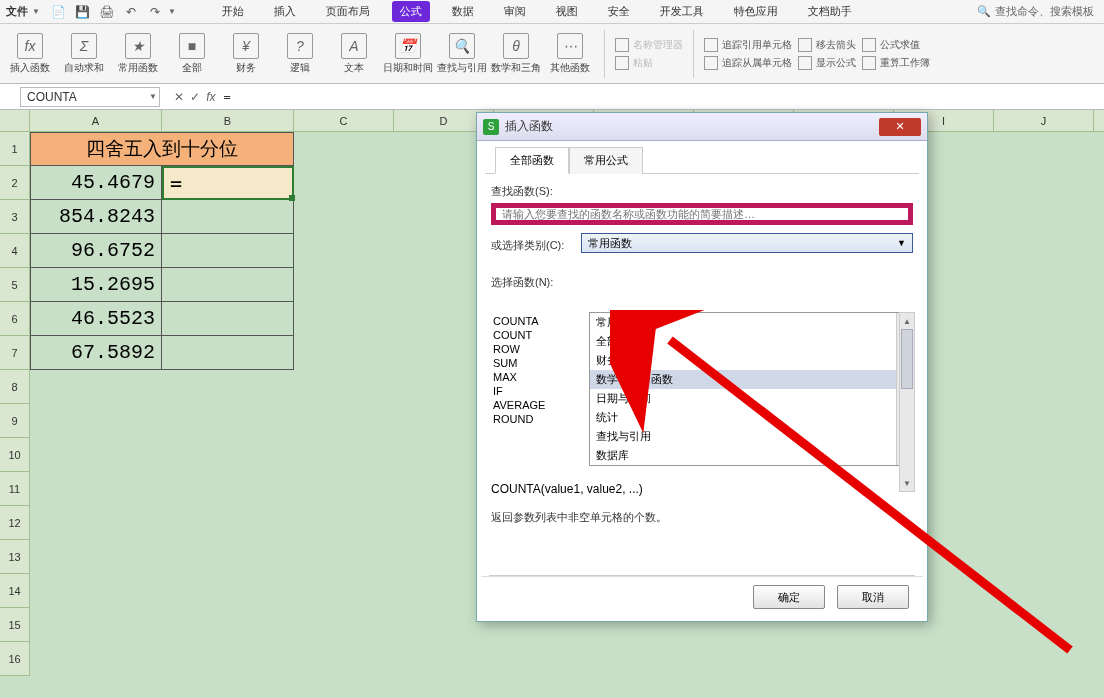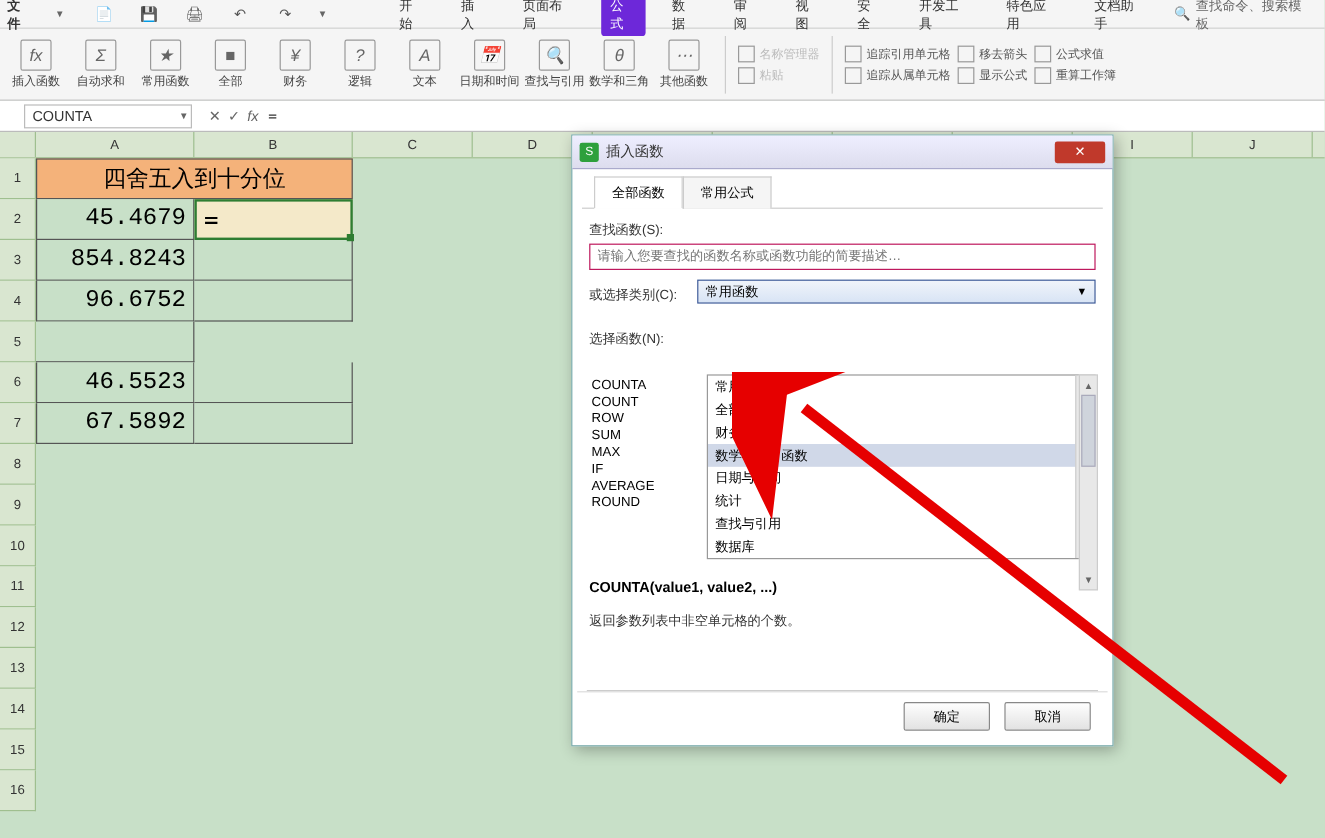--- a/index.html
+++ b/index.html
@@ -1,19 +1,19 @@
 <!DOCTYPE html>
 <html><head>
 <meta charset="utf-8">
 <style>
   * { box-sizing: border-box; margin: 0; padding: 0; font-family: "Microsoft YaHei", sans-serif; }
   body { background: #c8e0c8; width: 1104px; height: 698px; overflow: hidden; position: relative; }
 
   
-  .menu-bar { display: flex; align-items: center; height: 24px; background: #f5f5f5; font-size: 11px; color: #333; border-bottom: 1px solid #ccc; padding-left: 6px; gap: 16px; }
+  .menu-bar { display: flex; align-items: center; height: 24px; background: #f5f5f5; font-size: 11px; color: #333; border-bottom: 1px solid #ccc; padding-left: 6px; gap: 2px; }
   .menu-bar .file-label { font-weight: bold; margin-right: 2px; }
   .menu-bar .dropdown-arrow { font-size: 8px; color: #666; margin-right: 6px; }
   .menu-bar .qat-icon { width: 16px; height: 16px; display: inline-flex; align-items: center; justify-content: center; margin: 0 3px; color: #555; font-size: 12px; }
   .menu-bar .tabs { display: flex; margin-left: 30px; gap: 14px; }
   .menu-bar .tab { padding: 3px 8px; color: #333; cursor: pointer; }
   .menu-bar .tab.active { background: #6d28d9; color: #fff; border-radius: 3px; }
   .menu-bar .search-group { margin-left: auto; margin-right: 10px; display: flex; align-items: center; color: #666; }
   .menu-bar .search-group .mag { margin-right: 4px; }
 
   
@@ -67,21 +67,21 @@
   .dialog .titlebar .ico { width:16px; height:16px; background:#2ea03c; color:#fff; font-size:10px; display:flex; align-items:center; justify-content:center; border-radius:2px; margin-right:6px; }
   .dialog .titlebar .ttl { font-size: 12px; color: #333; flex: 1; }
   .dialog .titlebar .close { width: 42px; height: 18px; background: #c0392b; color: #fff; display: flex; align-items: center; justify-content: center; font-size: 11px; border-radius: 2px; }
 
   .dialog .tabs-row { display: flex; padding: 6px 10px 0 10px; gap: 0; border-bottom: 1px solid #ccc; margin: 0 8px; }
   .dialog .dtab { padding: 5px 14px; border: 1px solid #ccc; border-bottom: none; background: #f5f5f5; font-size: 11px; margin-bottom: -1px; }
   .dialog .dtab.active { background: #fff; border-bottom: 1px solid #fff; }
 
   .dialog .body { padding: 10px 14px; }
   .dialog .lbl-row { font-size: 11px; color: #333; margin-bottom: 4px; }
-  .dialog .search-input { width: 100%; height: 22px; border: 1px solid #be185d; font-size: 11px; color: #999; padding: 0 6px; margin-bottom: 8px; }
+  .dialog .search-input { width: 100%; height: 22px; border: 5px solid #be185d; font-size: 11px; color: #999; padding: 0 6px; margin-bottom: 8px; }
 
   .dialog .form-row { display: flex; align-items: flex-end; margin-bottom: 22px; }
   .dialog .form-row .flabel { width: 90px; font-size: 11px; color: #333; }
   .dialog .combo { flex: 1; height: 20px; border: 1px solid #3b5998; background: linear-gradient(#f0f4fa,#d8e4f5); padding: 0 6px; display: flex; align-items: center; justify-content: space-between; font-size: 11px; position: relative; }
   .dialog .combo .arr { font-size: 9px; }
 
   .dialog .lists-row { display: flex; gap: 0; position: relative; }
   .dialog .func-list { width: 90px; border: none; font-size: 11px; padding-top: 2px; }
   .dialog .func-list .item { padding: 1px 2px; font-family: Consolas, sans-serif; }
   .dialog .func-list .item.sel { color: #000; }
@@ -91,21 +91,21 @@
   .dialog .cat-list .item.hl { background: #d0d8e8; }
   .dialog .cat-list .scrollbar { position:absolute; right:0; top:0; bottom:0; width:16px; background:#e8e8e8; border-left:1px solid #ccc; }
   .dialog .cat-list .scrollbar .up,.dialog .cat-list .scrollbar .down{height:16px;display:flex;align-items:center;justify-content:center;font-size:8px;color:#666;}
   .dialog .cat-list .scrollbar .down{position:absolute;bottom:0;width:100%;}
 
   .dialog .outer-scroll { position:absolute; right:-2px; top:0; width:16px; height:180px; background:#e8e8e8; border:1px solid #ccc; }
   .dialog .outer-scroll .up,.dialog .outer-scroll .down{height:16px;display:flex;align-items:center;justify-content:center;font-size:8px;color:#666;}
   .dialog .outer-scroll .thumb{position:absolute; top:16px; left:1px; right:1px; height:60px; background:#cfd4dc; border:1px solid #aab;}
   .dialog .outer-scroll .down{position:absolute;bottom:0;width:100%;}
 
-  .dialog .syntax { font-size: 12px; font-weight: bold; margin-top: 16px; font-family: Consolas, sans-serif; }
+  .dialog .syntax { font-size: 12px; font-weight: normal; margin-top: 16px; font-family: Consolas, sans-serif; }
   .dialog .desc { font-size: 11px; color: #333; margin-top: 14px; margin-bottom: 40px; }
 
   .dialog .btns { display: flex; justify-content: flex-end; gap: 12px; padding: 8px 14px 12px; border-top: 1px solid #ddd; margin: 0 4px; }
   .dialog .btn { width: 72px; height: 24px; border: 1px solid #888; background: linear-gradient(#fefefe,#e2e2e2); font-size: 11px; display: flex; align-items: center; justify-content: center; border-radius: 2px; }
 
   
   .arrow-svg { position: absolute; left: 610px; top: 310px; width: 480px; height: 370px; pointer-events: none; }
 </style>
 </head>
 <body>
@@ -270,20 +270,21 @@
     <div class="cell col-A data-cell-a">854.8243</div>
     <div class="cell col-B data-cell-b"></div>
   </div>
   <div class="row">
     <div class="row-h">4</div>
     <div class="cell col-A data-cell-a">96.6752</div>
     <div class="cell col-B data-cell-b"></div>
   </div>
   <div class="row">
     <div class="row-h">5</div>
+    <div class="cell col-A data-cell-a">15.2695</div>
     <div class="cell col-B data-cell-b"></div>
   </div>
   <div class="row">
     <div class="row-h">6</div>
     <div class="cell col-A data-cell-a">46.5523</div>
     <div class="cell col-B data-cell-b"></div>
   </div>
   <div class="row">
     <div class="row-h">7</div>
     <div class="cell col-A data-cell-a">67.5892</div>

